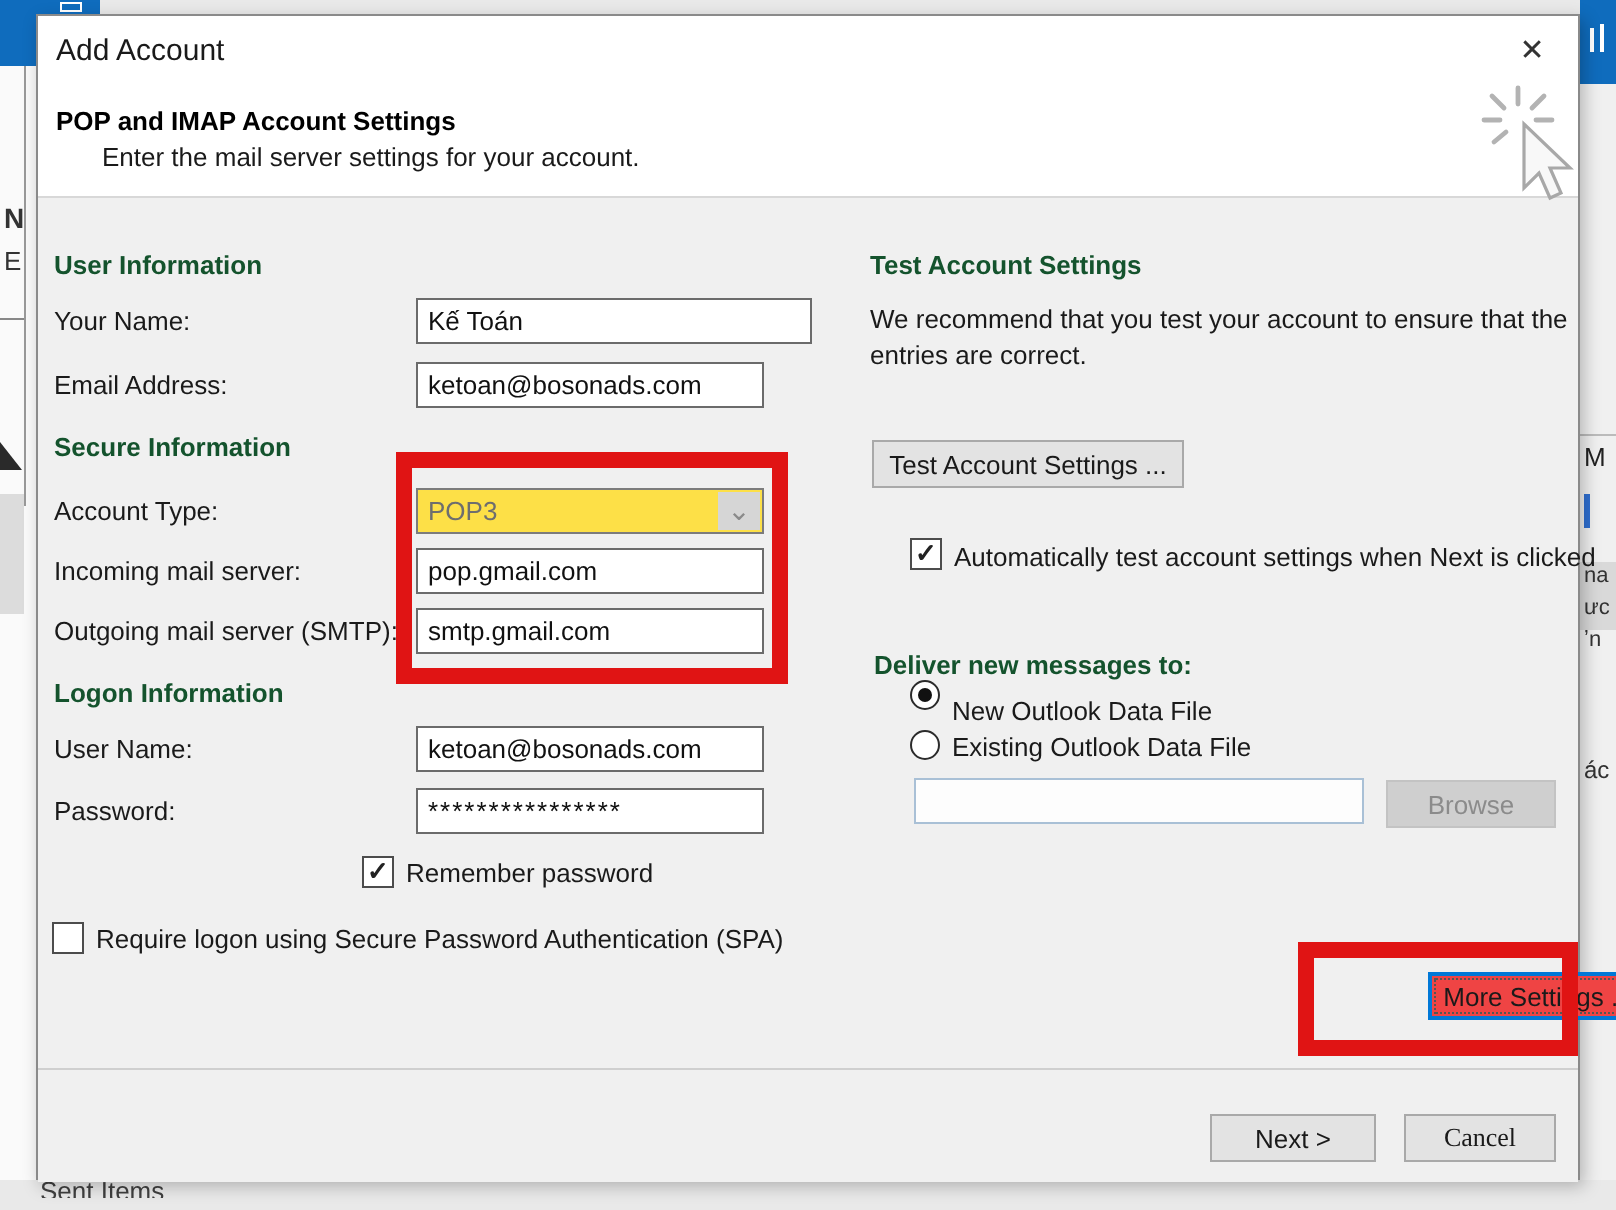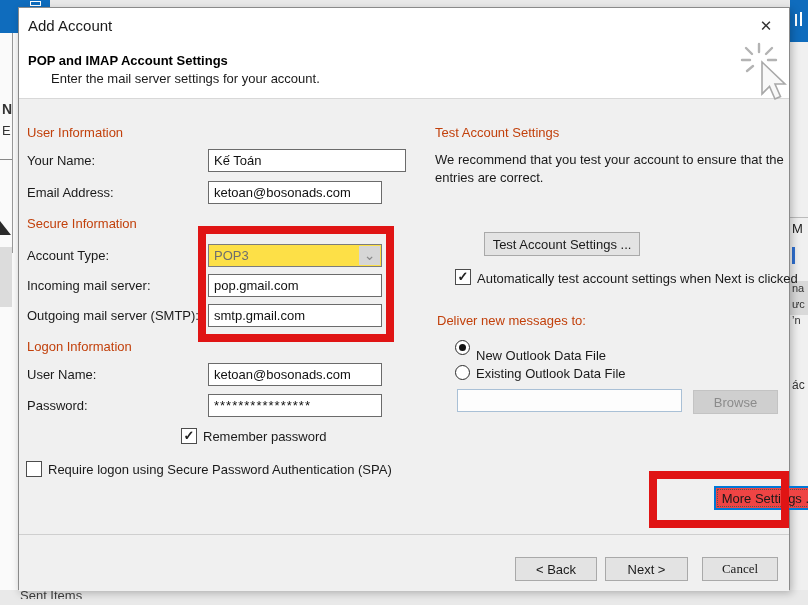--- a/index.html
+++ b/index.html
@@ -30,21 +30,21 @@
   .dlg-header {
     position:absolute; left:0; top:0; width:100%; height:91px;
     background:#ffffff; border-bottom:1px solid #d8d8d8;
   }
   .dlg-title { position:absolute; left:9px; top:9px; font-size:15px; color:#1a1a1a; }
   .dlg-close { position:absolute; right:10px; top:6px; width:26px; height:24px;
     text-align:center; line-height:24px; font-size:15px; color:#333; cursor:default; }
   .hdr-bold { position:absolute; left:9px; top:45px; font-weight:bold; color:#000; }
   .hdr-sub  { position:absolute; left:32px; top:63px; }
 
-  .sec-head { font-weight:normal; color:#c2410c; }
+  .sec-head { font-weight:bold; color:#14532d; }
   .lbl { color:#1a1a1a; }
 
   .txt {
     position:absolute; height:23px; background:#fff;
     border:1px solid #6b6b6b; font:13px "Liberation Sans",sans-serif;
     padding:0 5px; color:#111; outline:none;
   }
   .sel-disabled {
     background:#fde047; color:#6e6e6e; border:1px solid #7c7c7c;
   }
@@ -179,38 +179,37 @@
   <div class="abs lbl" style="left:184px;top:421px;">Remember password</div>
 
   <div class="chk" style="left:7px;top:453px;color:transparent;"></div>
   <div class="abs lbl" style="left:29px;top:454px;">Require logon using Secure Password Authentication (SPA)</div>
 
   <div class="abs red-rect" style="left:179px;top:218px;width:196px;height:116px;"></div>
 
   <div class="abs sec-head" style="left:416px;top:117px;">Test Account Settings</div>
   <div class="abs para" style="left:416px;top:143px;width:352px;">We recommend that you test your account to ensure that the entries are correct.</div>
 
-  <button class="btn" style="left:417px;top:224px;width:156px;height:24px;margin-left:48px;">Test Account Settings ...</button>
+  <button class="btn" style="left:417px;top:212px;width:156px;height:24px;">Test Account Settings ...</button>
 
   <div class="chk" style="left:436px;top:261px;">✓</div>
   <div class="abs lbl para" style="left:458px;top:262px;width:322px;">Automatically test account settings when Next is clicked</div>
 
-  <div class="abs sec-head" style="left:418px;top:305px;">Deliver new messages to:</div>
+  <div class="abs sec-head" style="left:418px;top:317px;">Deliver new messages to:</div>
 
   <div class="radio selected" style="left:436px;top:332px;"></div>
   <div class="abs lbl" style="left:457px;top:340px;">New Outlook Data File</div>
 
   <div class="radio" style="left:436px;top:357px;"></div>
   <div class="abs lbl" style="left:457px;top:358px;">Existing Outlook Data File</div>
 
   <input class="txt txt-disabled" style="left: 438px; top: 381px; width: 225px;" disabled="" value="">
   <button class="btn btn-disabled" style="left:674px;top:382px;width:85px;height:24px;" disabled="">Browse</button>
 
   <button class="btn btn-focused" style="left:647px;top:478px;width:110px;height:24px;">More Settings ...</button>
 
   <div class="abs red-rect" style="left:630px;top:463px;width:140px;height:57px;"></div>
 
   <div class="dlg-footer">
-    <button class="btn" style="left:496px;top:22px;width:82px;height:24px;">&lt; Back</button>
     <button class="btn" style="left:586px;top:22px;width:83px;height:24px;">Next &gt;</button>
     <button class="btn" style="left:683px;top:22px;width:76px;height:24px;font-family:Liberation Serif, serif;">Cancel</button>
   </div>
 </div>
 
 </body></html>

